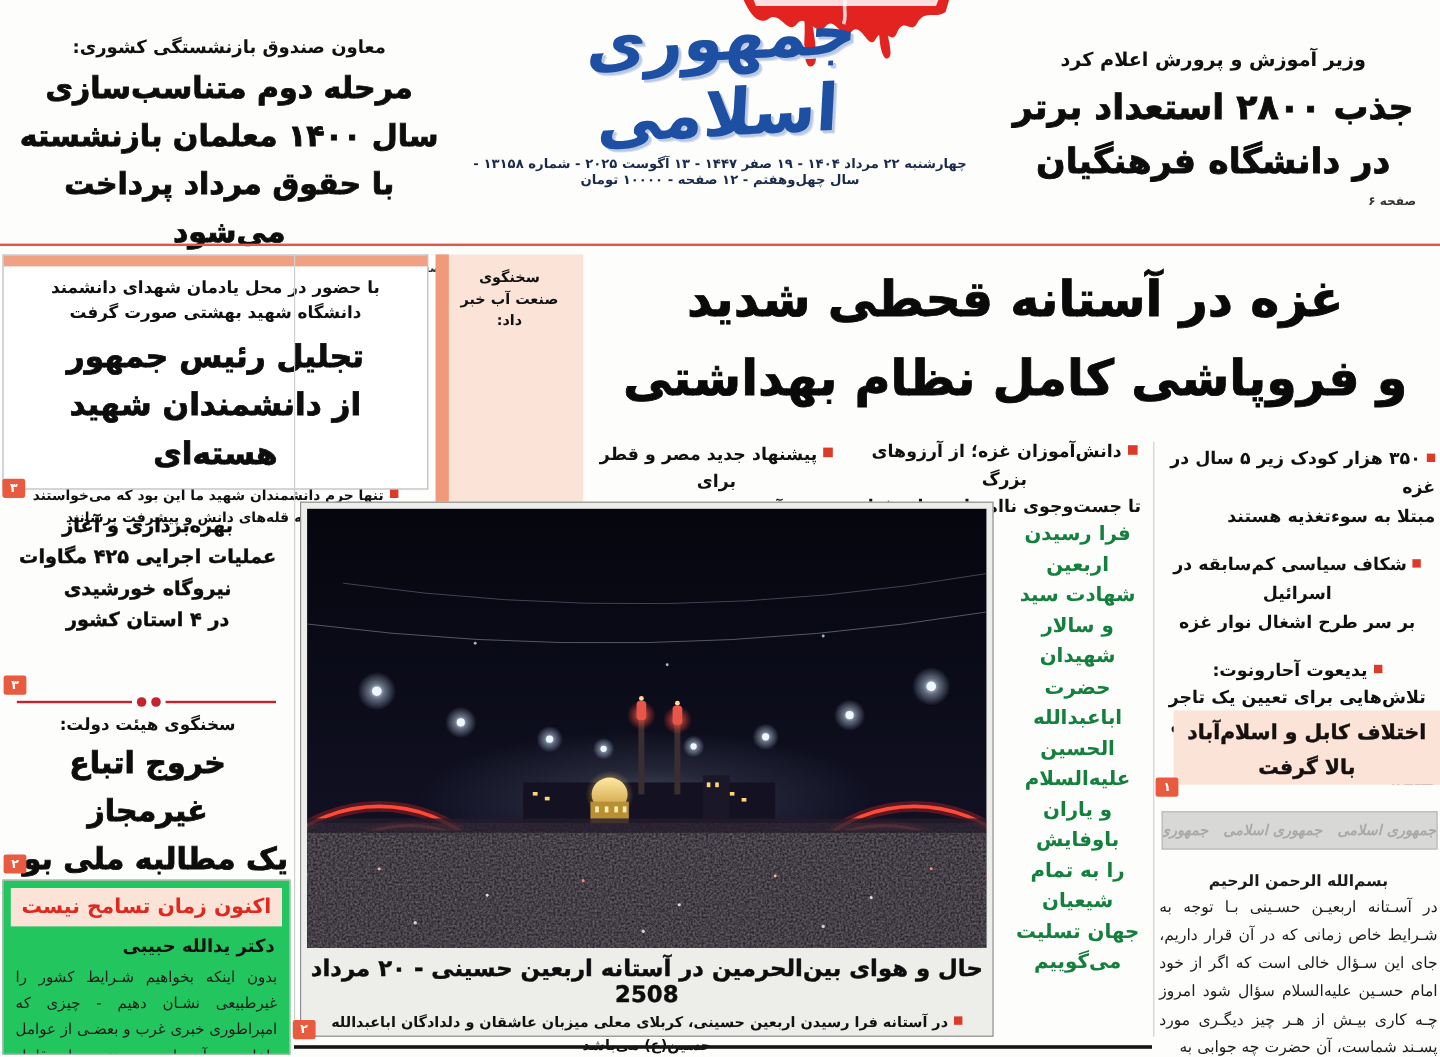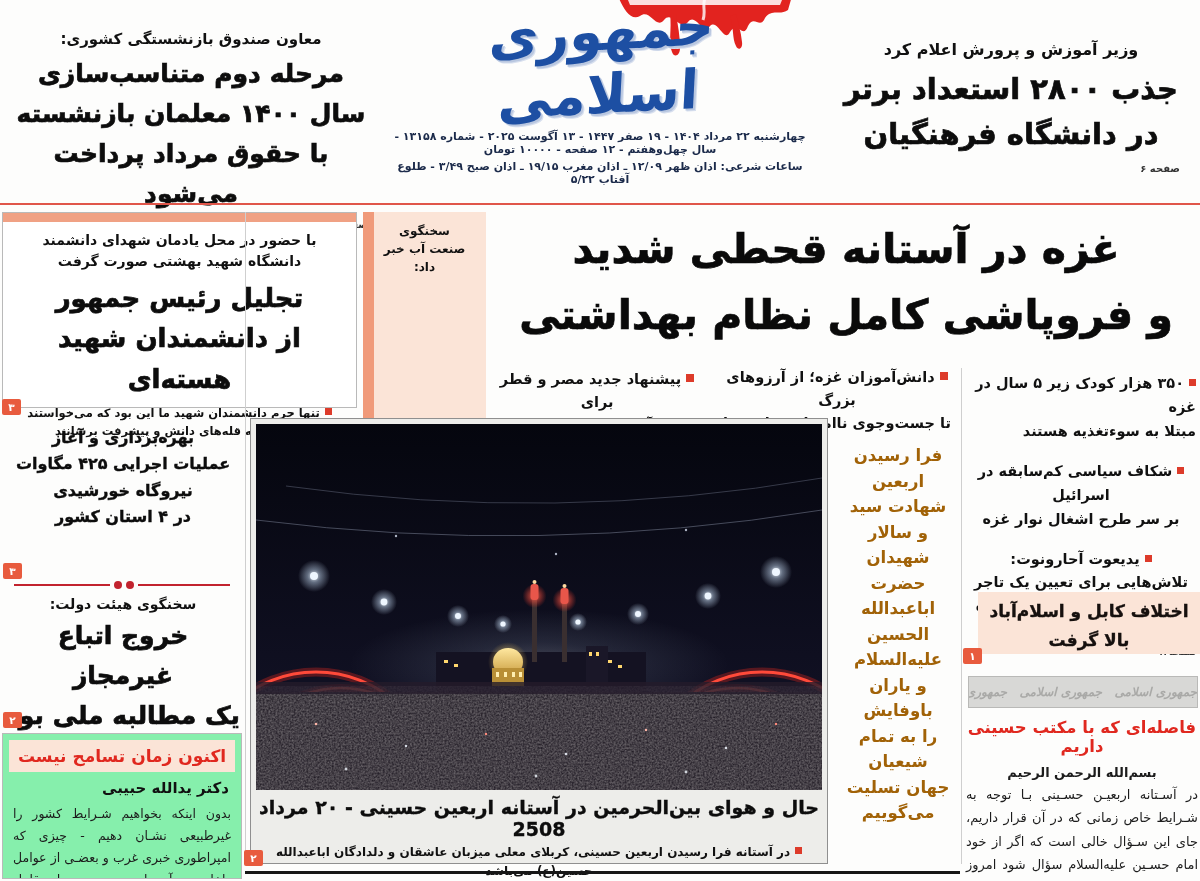--- a/index.html
+++ b/index.html
@@ -70,21 +70,20 @@
 
     <svg class="abs" style="left:225px; top:-4px; width:190px; height:70px; z-index:1;" viewBox="0 0 190 70">
       <path d="M8,0 L182,0 L178,14 C170,20 162,12 155,22 C150,34 144,18 138,30 C133,44 128,24 120,36 C114,48 108,22 100,30 C92,40 86,16 78,26 C70,36 62,14 54,24 C46,34 40,12 30,20 C20,26 12,10 8,0 Z" fill="#e2231f"></path>
       <path d="M60,18 C62,34 58,46 62,56 C64,62 70,60 70,52 C70,40 68,30 66,18 Z" fill="#e2231f"></path>
       <path d="M120,20 C124,32 122,42 126,50 C128,55 133,53 132,46 C131,36 128,26 126,18 Z" fill="#e2231f"></path>
       <path d="M18,4 L172,4 L170,9 L20,9 Z" fill="#ffffff" opacity="0.85"></path>
       <path d="M95,2 C92,10 96,16 93,24" stroke="#ffffff" stroke-width="3" fill="none" opacity="0.8"></path>
     </svg>
     <div id="masthead-title">جمهوری اسلامی</div>
     <div class="dateline" style="margin-top:4px;">چهارشنبه ۲۲ مرداد ۱۴۰۴ - ۱۹ صفر ۱۴۴۷ - ۱۳ آگوست ۲۰۲۵ - شماره ۱۳۱۵۸ - سال چهل‌وهفتم - ۱۲ صفحه - ۱۰۰۰۰ تومان</div>
-    <div class="dateline" style="margin-top:4px;">ساعات شرعی: اذان ظهر ۱۲/۰۹ ـ اذان مغرب ۱۹/۱۵ ـ اذان صبح ۳/۴۹ - طلوع آفتاب ۵/۲۲</div>
   </div>
 
   <div class="abs ctr" style="left:8px; top:30px; width:366px;">
     <div class="kicker" style="font-size:15px;">معاون صندوق بازنشستگی کشوری:</div>
     <div class="headline heavy pre" style="font-size:25px; line-height:1.6; margin-top:6px;">مرحله دوم متناسب‌سازی
 سال ۱۴۰۰ معلمان بازنشسته
 با حقوق مرداد پرداخت می‌شود</div>
     <div class="pageref" style="text-align:right; margin-top:5px; padding-right:6px;">صفحه۶</div>
   </div>
 
@@ -139,21 +138,21 @@
   </div>
 
   <div class="abs ctr" style="left:4px; top:596px; width:238px;">
     <div class="kicker" style="font-size:14px;">سخنگوی هیئت دولت:</div>
     <div class="headline heavy pre" style="font-size:25px; line-height:1.6; margin-top:4px;">خروج اتباع غیرمجاز
 یک مطالبه ملی بود</div>
     <div class="note" style="font-size:11.5px; margin-top:5px;"><span class="sq sm"></span><span>فعلاً تصمیمی برای افزایش قیمت بنزین نداریم</span></div>
   </div>
   <div class="badge" style="left:3px; top:712px;">۲</div>
 
-  <div class="abs" style="left:2px; top:733px; width:240px; height:146px; border:1px solid #b9b9b9; background:#86efac; overflow:hidden;">
+  <div class="abs" style="left:2px; top:733px; width:240px; height:146px; border:1px solid #b9b9b9; background:#22c55e; overflow:hidden;">
     <div class="peachbox ctr" style="margin:6px 6px 0 6px; padding:6px 0;">
       <div class="redtitle" style="font-size:17px;">اکنون زمان تسامح نیست</div>
     </div>
     <div class="kicker" style="font-size:15px; padding:7px 12px 0 0;">دکتر یدالله حبیبی</div>
     <div class="body-text" style="padding:6px 10px 0 10px;">بدون اینکه بخواهیم شـرایط کشور را غیرطبیعی نشـان دهیم - چیزی که امپراطوری خبری غرب و بعضـی از عوامل داخلی بـه آن دامن می‌زنند - ولی قابـل انکار نیسـت که عزم دشـمنان و درراس آنان</div>
   </div>
 
   <div class="vline" style="left:245px; top:212px; height:652px;"></div>
 
   <div id="photo-frame">
@@ -291,21 +290,21 @@
     </div>
     <div id="photo-caption-area">
       <div class="headline semiheavy" style="font-size:19px; color:#0d0d0d;">حال و هوای بین‌الحرمین در آستانه اربعین حسینی - ۲۰ مرداد 2508</div>
       <div class="note" style="font-size:12px; margin-top:3px;"><span class="sq sm"></span><span>در آستانه فرا رسیدن اربعین حسینی، کربلای معلی میزبان عاشقان و دلدادگان اباعبدالله حسین(ع) می‌باشد</span></div>
     </div>
   </div>
   <div class="badge" style="left:244px; top:850px;">۲</div>
 
   <div class="abs" style="left:245px; top:871px; width:715px; height:3px; background:#161616;"></div>
 
-  <div class="abs ctr pre" style="left:838px; top:443px; width:120px; font-size:16.5px; font-weight:bold; line-height:25.5px; color:#a16207;">فرا رسیدن
+  <div class="abs ctr pre" style="left:838px; top:432px; width:120px; font-size:16.5px; font-weight:bold; line-height:25.5px; color:#15803d;">فرا رسیدن
 اربعین
 شهادت سید
 و سالار
 شهیدان
 حضرت
 اباعبدالله
 الحسین
 علیه‌السلام
 و یاران
 باوفایش
@@ -339,18 +338,17 @@
     <div class="headline semiheavy pre" style="font-size:17px; line-height:1.7; padding-top:5px; color:#16100e;">اختلاف کابل و اسلام‌آباد
 بالا گرفت</div>
   </div>
   <div class="badge" style="left:963px; top:648px;">۱</div>
 
   <div class="wm-strip" style="left:968px; top:676px; width:230px; height:32px;">
     <span>جمهوری اسلامی</span> &nbsp; <span>جمهوری اسلامی</span> &nbsp; <span>جمهوری اسلامی</span> &nbsp; 
   </div>
 
   <div class="abs" style="left:966px; top:718px; width:232px;">
-    <div class="redtitle ctr" style="font-size:16.5px;">فاصله‌ای که با مکتب حسینی داریم</div>
     <div class="ctr" style="font-size:13px; font-weight:bold; color:#1c1c1c; margin-top:9px;">بسم‌الله الرحمن الرحیم</div>
     <div class="body-text" style="font-size:13px; margin-top:3px; line-height:1.8;">در آسـتانه اربعیـن حسـینی بـا توجه به شـرایط خاص زمانی که در آن قرار داریم، جای این سـؤال خالی است که اگر از خود امام حسـین علیه‌السلام سؤال شود امروز چـه کاری بیـش از هـر چیز دیگـری مورد پسـند شماست، آن حضرت چه جوابی به</div>
   </div>
 
 </div>
 
 </body></html>

